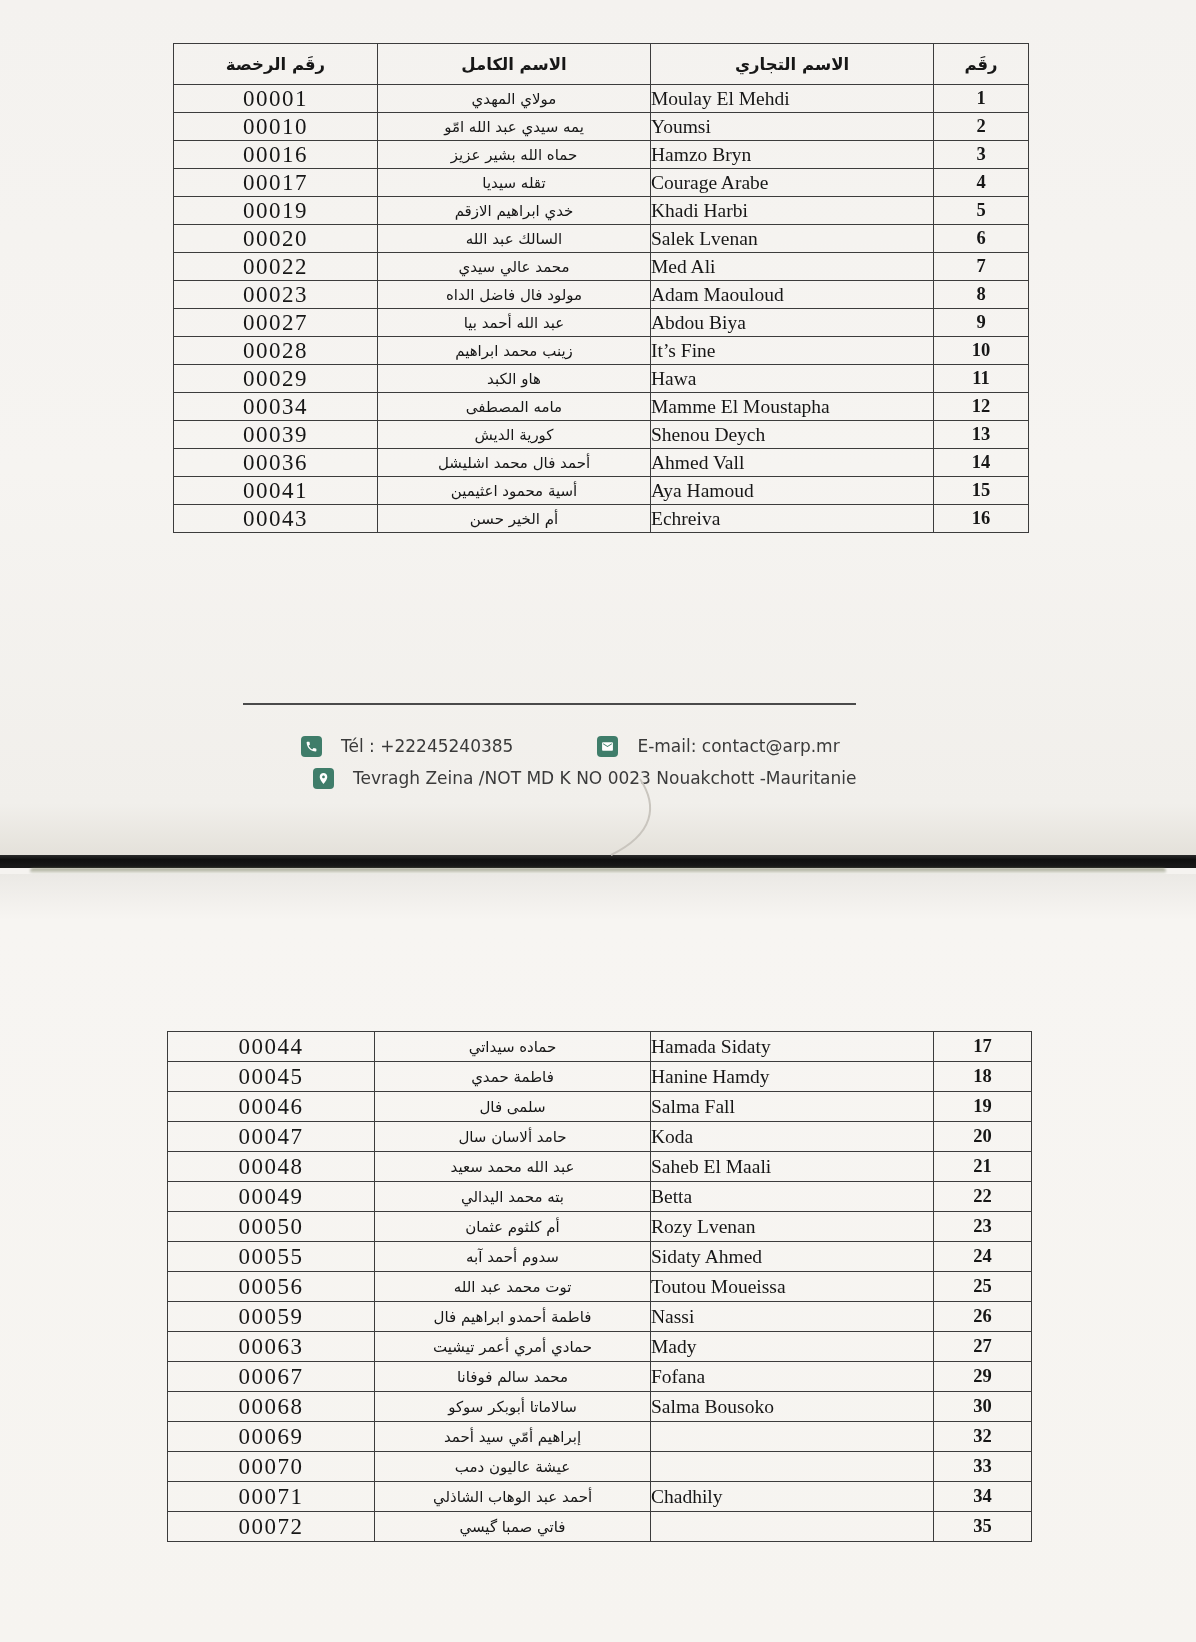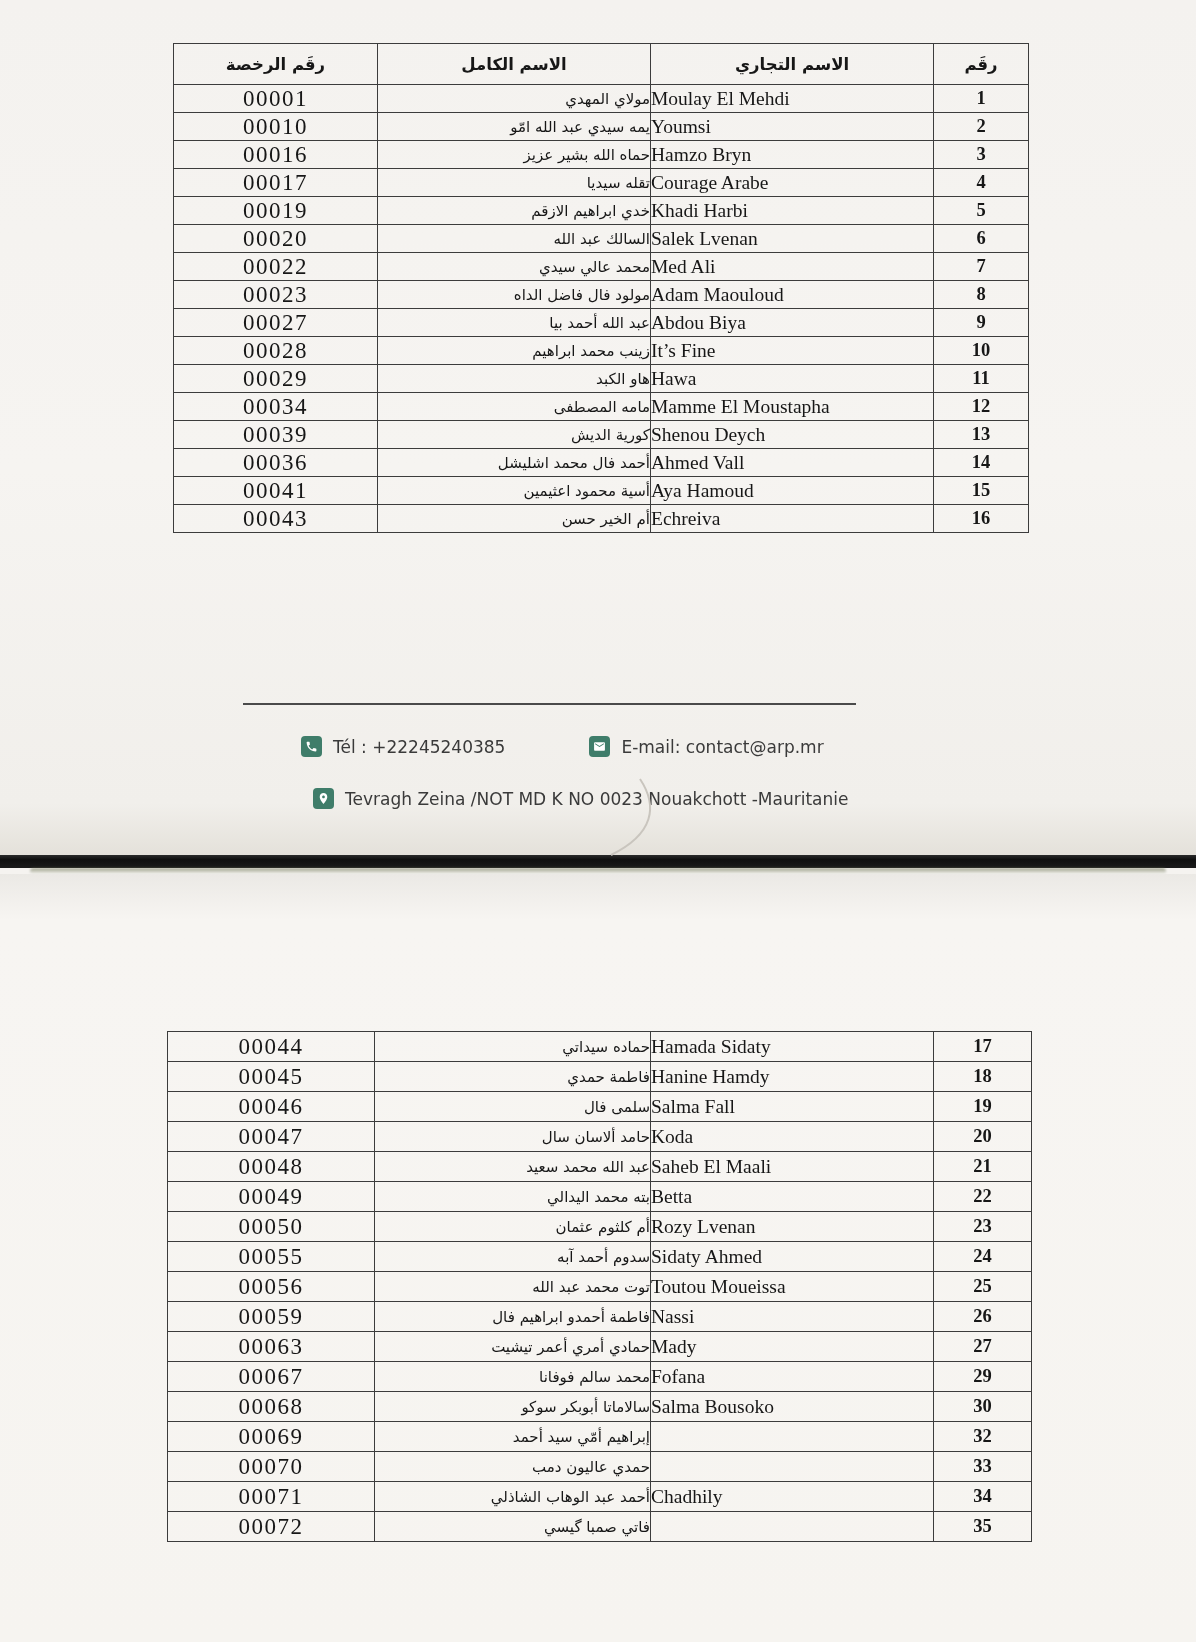--- a/index.html
+++ b/index.html
@@ -23,30 +23,30 @@
   table.lic{border-collapse:collapse;table-layout:fixed;position:absolute;
     color:#171717;}
   table.lic td,table.lic th{border:1.6px solid #3c3c3c;overflow:hidden;white-space:nowrap;padding:0;}
   #table1{left:173px;top:43px;width:855px;}
   #table2{left:167px;top:157px;width:864px;padding-left:25px;}
   #table1 th{height:40px;}
   #table1 td{height:27px;}
   #table2 td{height:29px;}
   th.h-ar{font-family:"DejaVu Sans",sans-serif;font-weight:bold;font-size:16.5px;text-align:center;}
   td.c-lic{text-align:center;font-family:"Liberation Serif","DejaVu Serif",serif;font-size:23px;letter-spacing:1.5px;}
-  td.c-ar{text-align:right;font-family:"DejaVu Sans",sans-serif;font-size:15px;}
+  td.c-ar{text-align:center;font-family:"DejaVu Sans",sans-serif;font-size:15px;}
   td.c-com{text-align:left;padding-left:9px;font-family:"Liberation Serif","DejaVu Serif",serif;font-size:19.5px;}
   td.c-num{text-align:center;font-family:"Liberation Serif","DejaVu Serif",serif;font-weight:bold;font-size:18.5px;}
   
   #contact-rule{position:absolute;left:243px;top:703px;width:613px;height:2px;background:#4a4a4a;}
   .contact-line{position:absolute;height:24px;display:flex;align-items:center;gap:6px;
     color:#3a3a3a;font-size:17px;font-family:"DejaVu Sans",sans-serif;}
   #line-tel{left:301px;top:734px;}
-  #line-addr{left:313px;top:766px;margin-top:20px;}
-  .seg{display:flex;align-items:flex-end;gap:11px;}
+  #line-addr{left:313px;top:766px;}
+  .seg{display:flex;align-items:center;gap:19px;}
   .ico{width:21px;height:21px;border-radius:4px;background:#3f7d6a;display:flex;
     align-items:center;justify-content:center;flex:0 0 auto;}
   .ico svg{width:13px;height:13px;fill:#ffffff;}
   .gap{width:72px;}
 </style>
 </head>
 <body>
 
 <div id="shot">
 
@@ -292,21 +292,21 @@
             <td class="c-num">30</td>
           </tr>
           <tr>
             <td class="c-lic">00069</td>
             <td class="c-ar" dir="rtl">إبراهيم أمّي سيد أحمد</td>
             <td class="c-com"></td>
             <td class="c-num">32</td>
           </tr>
           <tr>
             <td class="c-lic">00070</td>
-            <td class="c-ar" dir="rtl">حمدي عاليون دمب</td>
+            <td class="c-ar" dir="rtl">عيشة عاليون دمب</td>
             <td class="c-com"></td>
             <td class="c-num">33</td>
           </tr>
           <tr>
             <td class="c-lic">00071</td>
             <td class="c-ar" dir="rtl">أحمد عبد الوهاب الشاذلي</td>
             <td class="c-com">Chadhily</td>
             <td class="c-num">34</td>
           </tr>
           <tr>

